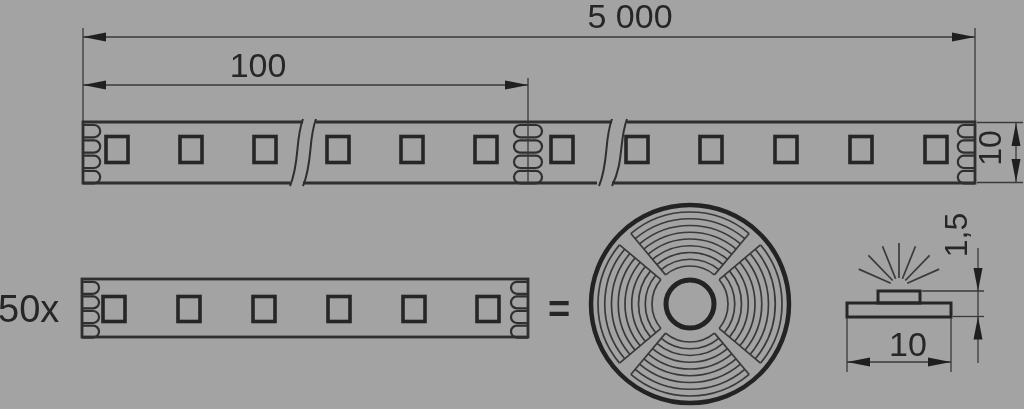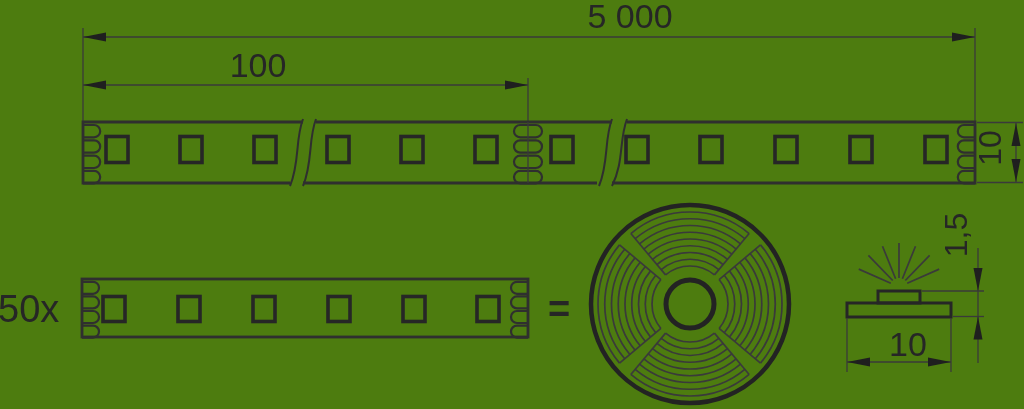--- a/index.html
+++ b/index.html
@@ -1,16 +1,16 @@
 <!DOCTYPE html>
 <html><head>
 <meta charset="utf-8">
 <style>
   html,body{margin:0;padding:0;background:#ffffff;}
-  .canvas{width:1024px;height:409px;position:relative;background:#4d7c0f;overflow:hidden;}
+  .canvas{width:1024px;height:409px;position:relative;background:#a3a3a3;overflow:hidden;}
   svg{display:block;}
   text{font-family:"Liberation Sans","DejaVu Sans",sans-serif;fill:#262626;}
   .dim-text{font-size:34px;}
   .dim-text-sm{font-size:32px;}
   .mult-text{font-size:38px;}
   .eq-text{font-size:38px;font-weight:600;}
   .thin{stroke:#3a3a3a;stroke-width:1.3;fill:none;}
   .arrow{fill:#1f1f1f;stroke:none;}
   .strip{stroke:#2f2f2f;stroke-width:2.8;fill:none;}
   .pad{stroke:#2f2f2f;stroke-width:2.2;fill:none;}

